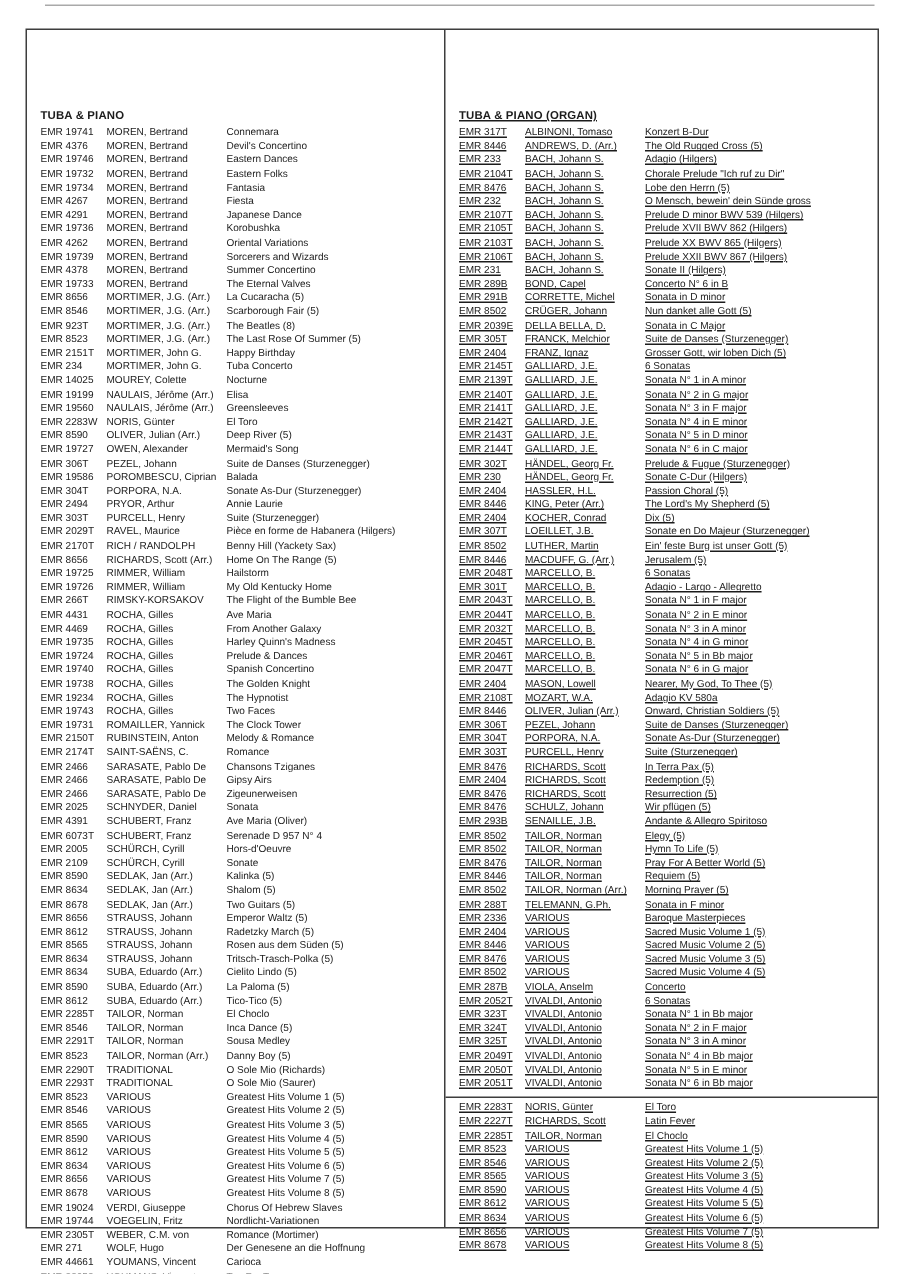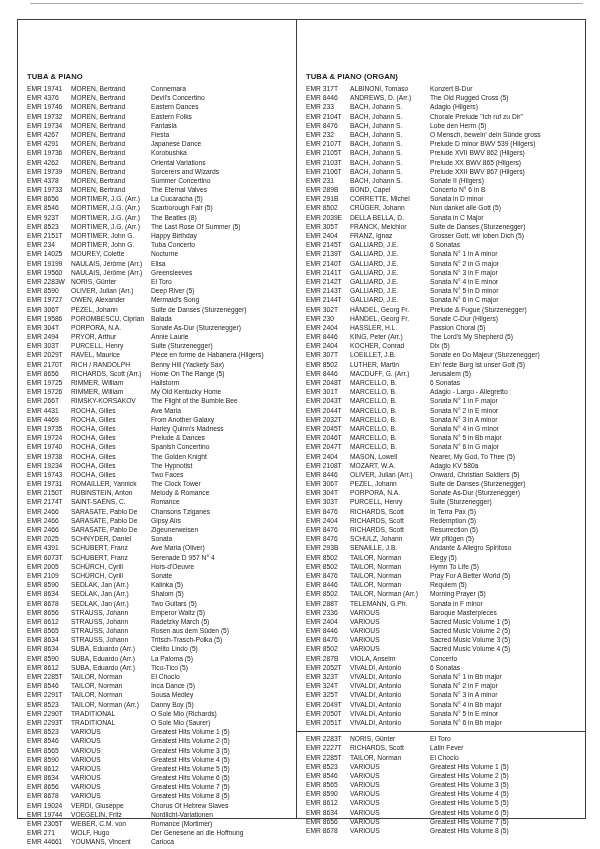--- a/index.html
+++ b/index.html
@@ -16,21 +16,21 @@
     background: #a9a9a9;
   }
   .box {
     position: absolute; left: 17px; top: 19px; width: 569px; height: 800px;
     border: 1px solid #3d3d3d;
     display: flex;
     background: #fff;
   }
   .col { position: relative; }
   .col-left { width: 279px; border-right: 1px solid #3d3d3d; }
-  .col-right { flex: 1; }
+  .col-right { flex: 1; text-decoration: underline; }
   .col-inner { padding: 5px 6px 0 9px; height: 100%; margin-top: 46px; }
   .sec-title {
     font-size: 7.6px; font-weight: bold; height: 13px; line-height: 12px;
     letter-spacing: 0.1px; white-space: nowrap;
   }
   .rows {}
   .row {
     display: flex; height: 9.19px; line-height: 9.2px; font-size: 6.7px;
     white-space: nowrap;
   }

